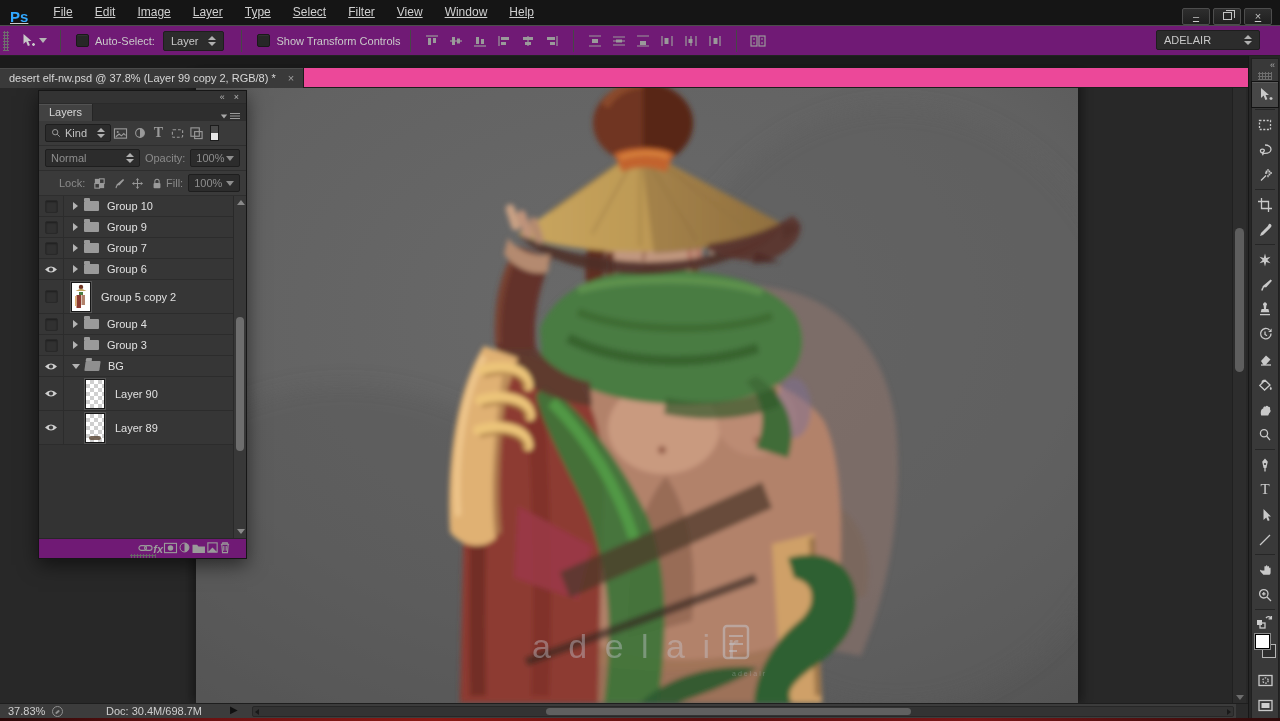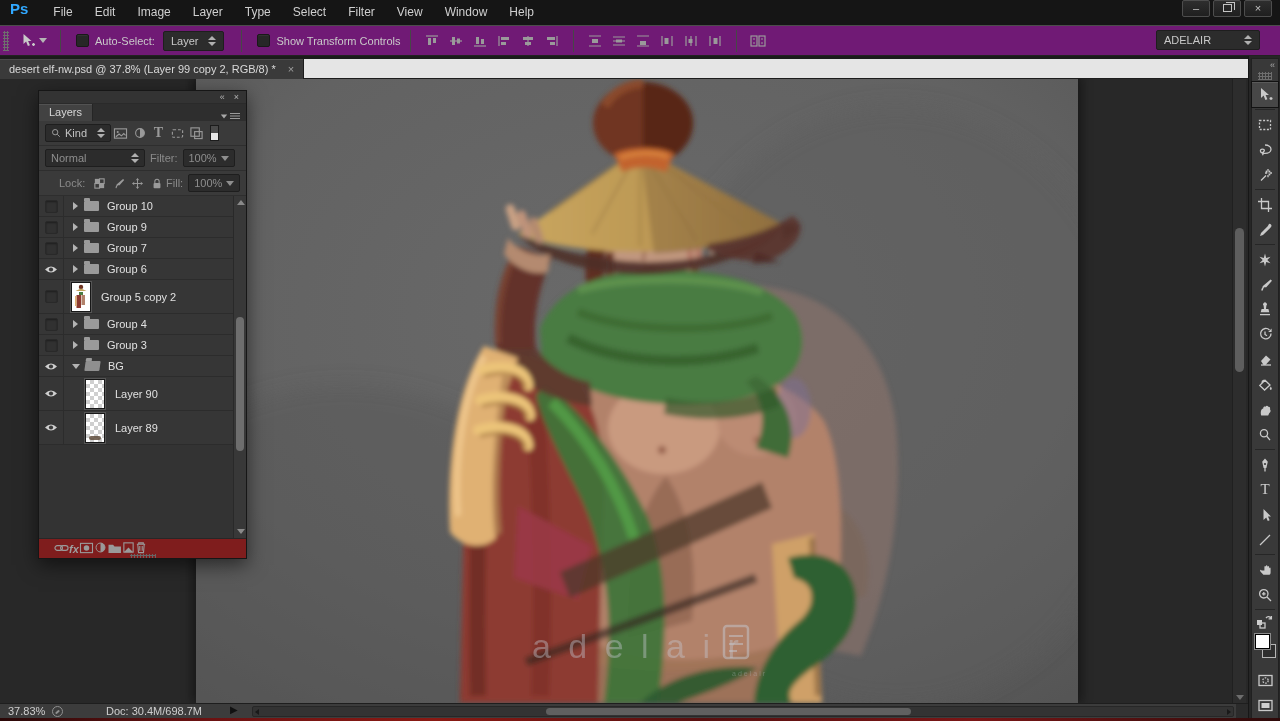--- a/index.html
+++ b/index.html
@@ -1,20 +1,20 @@
 <!DOCTYPE html>
 <html><head>
 <meta charset="utf-8">
 <style>
   *{box-sizing:border-box;margin:0;padding:0;}
   html,body{width:1280px;height:721px;overflow:hidden;}
   body{position:relative;background:#1b1b1b;font-family:"Liberation Sans",sans-serif;color:#ccc;}
 
   
-  .menubar{position:absolute;top:0;left:0;width:1280px;height:25px;background:#151515;display:flex;align-items:flex-start;z-index:40;}
+  .menubar{position:absolute;top:0;left:0;width:1280px;height:25px;background:#151515;display:flex;align-items:flex-end;z-index:40;text-decoration:underline;}
   .ps-logo{color:#31a8ff;font-weight:bold;font-size:15px;padding:0 14px 0 10px;letter-spacing:0;}
   .menu-item{font-size:12px;color:#cfcfcf;padding:0 11px;line-height:25px;cursor:default;}
   .win-controls{margin-left:auto;display:flex;gap:3px;padding-right:8px;}
   .win-btn{width:28px;height:17px;border:1px solid #4d4d4d;background:linear-gradient(#2e2e2e,#1f1f1f);color:#c4c4c4;font-size:11px;line-height:14px;text-align:center;border-radius:2px;}
   .restore-glyph{display:inline-block;width:9px;height:8px;border:1px solid #c4c4c4;position:relative;margin-top:3px;}
   .restore-glyph::before{content:"";position:absolute;left:2px;top:-3px;width:8px;height:7px;border:1px solid #c4c4c4;border-bottom:none;border-left:none;}
 
   
   .optionsbar{position:absolute;top:25px;left:0;width:1280px;height:31px;background:#701a75;border-top:1px solid #4c4c4c;border-bottom:1px solid #222;display:flex;align-items:center;z-index:39;}
   .dotgrip-v{width:6px;height:20px;margin:0 6px 0 3px;background-image:radial-gradient(#6e6e6e 1px,transparent 1.2px);background-size:3px 3px;}
@@ -26,21 +26,21 @@
   .dropdown{height:20px;background:#2c2c2c;border:1px solid #1e1e1e;border-radius:2px;display:flex;align-items:center;padding:0 7px;font-size:11px;color:#c9c9c9;margin:0 8px;}
   .updown{display:inline-flex;flex-direction:column;gap:2px;margin-left:10px;}
   .updown i{width:0;height:0;border-left:4px solid transparent;border-right:4px solid transparent;}
   .updown .u{border-bottom:4px solid #b0b0b0;}
   .updown .d{border-top:4px solid #b0b0b0;}
   .aic{display:flex;align-items:center;justify-content:center;width:24px;height:22px;}
   .aic svg{display:block;}
   .ws-dd{position:absolute;right:12px;top:4px;width:104px;}
 
   
-  .tabbar{position:absolute;top:59px;left:0;width:1248px;height:20px;background:#e5e5e5;border-bottom:1px solid #1d1d1d;z-index:30;}
+  .tabbar{position:absolute;top:68px;left:0;width:1248px;height:20px;background:#ec4899;border-bottom:1px solid #1d1d1d;z-index:30;}
   .doc-tab{position:absolute;left:0;top:0;height:20px;background:#3a3a3a;display:flex;align-items:center;padding:0 9px;font-size:11px;color:#dadada;border-right:1px solid #1b1b1b;box-shadow:inset 0 1px 0 #4a4a4a;}
   .tab-close{margin-left:12px;color:#9f9f9f;font-size:11px;}
 
   
   .workarea{position:absolute;top:76px;left:0;width:1248px;height:627px;background:#282828;z-index:1;}
   .canvas{position:absolute;left:196px;top:0;width:882px;height:627px;box-shadow:4px 0 10px rgba(0,0,0,.35),-4px 0 10px rgba(0,0,0,.35);}
   .vscroll{position:absolute;left:1232px;top:0;width:14px;height:627px;background:#2d2d2d;border-left:1px solid #202020;}
   .vthumb{position:absolute;left:2px;width:9px;top:152px;height:144px;background:#5e5e5e;border-radius:5px;}
   .vdown{position:absolute;left:3px;bottom:3px;width:0;height:0;border-left:4px solid transparent;border-right:4px solid transparent;border-top:5px solid #6d6d6d;}
 
@@ -69,21 +69,21 @@
   .folder.open{transform:skewX(-8deg);background:#8f8f8f;}
   .lname{color:#e0e0e0;white-space:nowrap;}
   .lthumb{width:20px;height:30px;border:1px solid #181818;outline:1px solid #555;position:relative;flex:none;margin-right:10px;}
   .checker{background-color:#fff;background-image:linear-gradient(45deg,#cfcfcf 25%,transparent 25%,transparent 75%,#cfcfcf 75%),linear-gradient(45deg,#cfcfcf 25%,transparent 25%,transparent 75%,#cfcfcf 75%);background-size:8px 8px;background-position:0 0,4px 4px;}
   .smudge{position:absolute;bottom:2px;left:3px;width:12px;height:4px;background:#5f4c3c;border-radius:2px;opacity:.85;}
   .lscroll{position:absolute;right:0;top:0;bottom:0;width:13px;background:#383838;border-left:1px solid #292929;}
   .lscroll .thumb{position:absolute;left:2px;width:8px;top:121px;height:134px;background:#6e6e6e;border-radius:4px;}
   .sarrow{position:absolute;left:3px;width:0;height:0;border-left:4px solid transparent;border-right:4px solid transparent;}
   .sarrow.up{top:4px;border-bottom:5px solid #8a8a8a;}
   .sarrow.dn{bottom:4px;border-top:5px solid #8a8a8a;}
-  .lp-footer{height:20px;background:#7f1d1d;border-top:1px solid #272727;display:flex;align-items:center;justify-content:flex-start;padding:0 15px;position:relative;}
+  .lp-footer{height:20px;background:#701a75;border-top:1px solid #272727;display:flex;align-items:center;justify-content:flex-end;padding:0 15px;position:relative;}
   .lp-footer .dotgrip-h{position:absolute;left:50%;bottom:0;transform:translateX(-50%);width:26px;height:4px;background-image:radial-gradient(#666 1px,transparent 1.2px);background-size:3px 3px;}
   .fxlabel{font-style:italic;color:#9e9e9e;font-size:11px;font-weight:bold;}
 
   
   .dock{position:absolute;left:1248px;top:56px;width:32px;height:665px;background:#262626;border-left:1px solid #171717;z-index:36;}
   .toolscol{position:absolute;left:2px;top:2px;width:28px;background:#393939;border:1px solid #202020;padding-bottom:4px;}
   .dock-collapse{text-align:right;padding:1px 3px 0;color:#a8a8a8;font-size:9px;height:12px;}
   .dock-grip{height:8px;margin:1px 6px 2px;background-image:radial-gradient(#6e6e6e 1px,transparent 1.2px);background-size:3px 3px;}
   .tool{width:26px;height:25px;display:flex;align-items:center;justify-content:center;}
   .tool.sel{background:#474747;outline:1px solid #121212;box-shadow:inset 0 1px 0 #5a5a5a;}
@@ -443,21 +443,21 @@
   </div>
 
   <div class="lp-row">
     <div class="combo dim" style="width:100px">
       <span>Normal</span>
       <span class="updown" style="margin-left:auto">
           <i class="u"></i>
           <i class="d"></i>
         </span>
     </div>
-    <span class="lp-label dim">Filter:</span>
+    <span class="lp-label dim">Opacity:</span>
     <div class="combo dim" style="width:52px">
       <span>100%</span>
       <span class="caret-d" style="margin-left:auto;border-top-color:#8e8e8e"></span>
     </div>
   </div>
 
   <div class="lp-row">
     <span class="lp-label dim" style="margin-left:14px">Lock:</span>
     <div class="fbtn">
         <svg width="13" height="13" viewBox="0 0 14 14">

